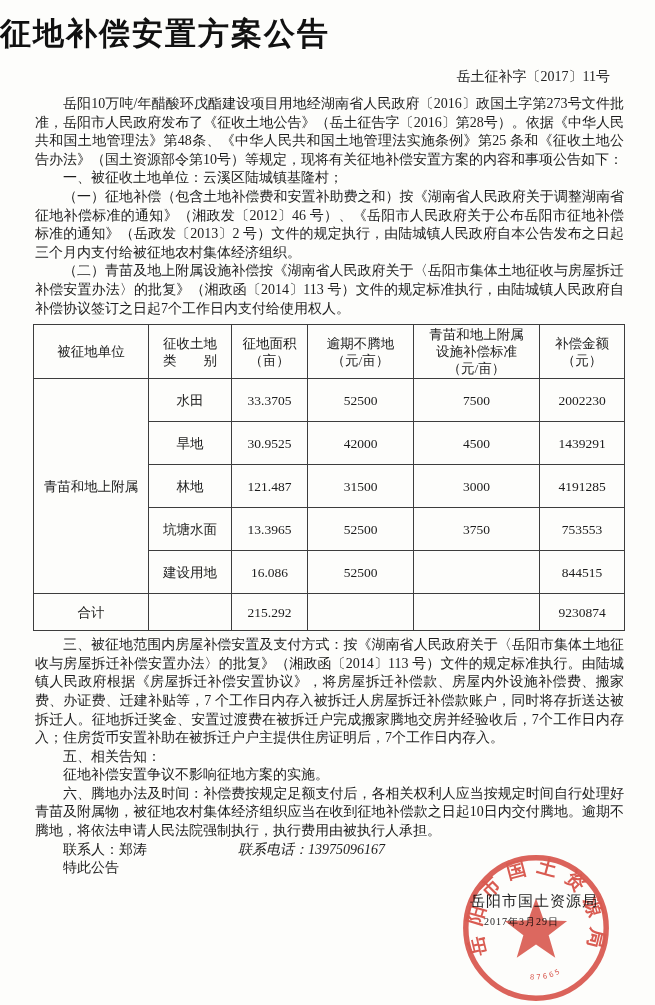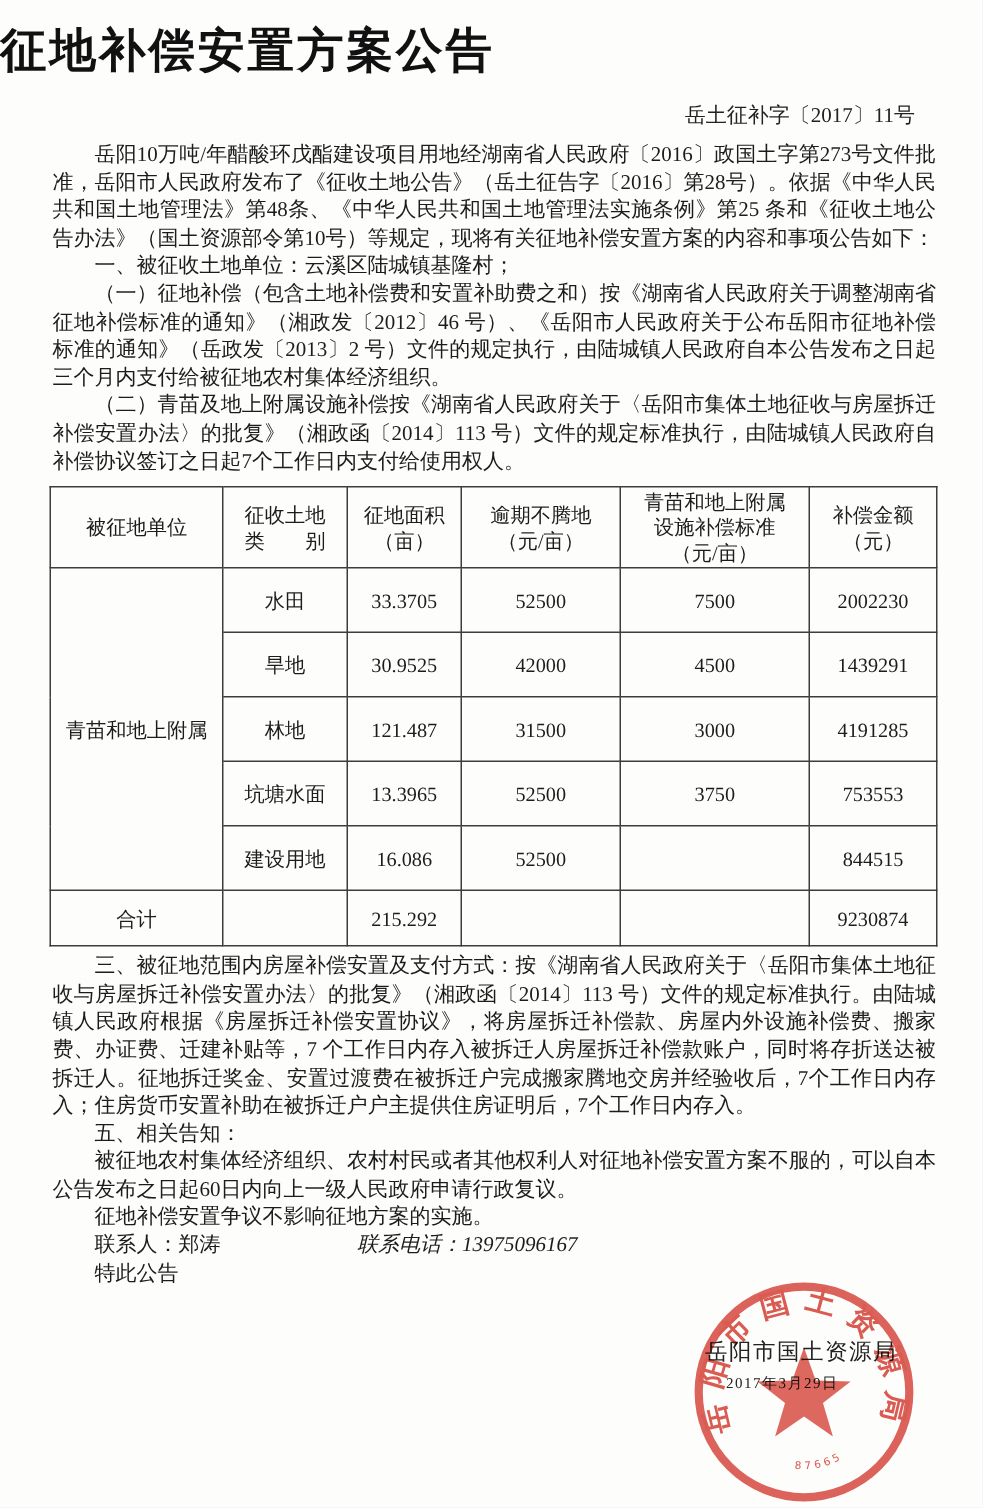--- a/index.html
+++ b/index.html
@@ -155,22 +155,22 @@
         <td>215.292</td>
         <td></td>
         <td></td>
         <td>9230874</td>
       </tr>
     </tbody>
       </table>
 
     <p>三、被征地范围内房屋补偿安置及支付方式：按《湖南省人民政府关于〈岳阳市集体土地征收与房屋拆迁补偿安置办法〉的批复》（湘政函〔2014〕113 号）文件的规定标准执行。由陆城镇人民政府根据《房屋拆迁补偿安置协议》，将房屋拆迁补偿款、房屋内外设施补偿费、搬家费、办证费、迁建补贴等，7 个工作日内存入被拆迁人房屋拆迁补偿款账户，同时将存折送达被拆迁人。征地拆迁奖金、安置过渡费在被拆迁户完成搬家腾地交房并经验收后，7个工作日内存入；住房货币安置补助在被拆迁户户主提供住房证明后，7个工作日内存入。</p>
     <p>五、相关告知：</p>
-    <p>被征地农村集体经济组织、农村村民或者其他权利人对征地补偿安置方案不服的，可以自本公告发布之日起60日内向上一级人民政府申请行政复议。</p>
     <p>征地补偿安置争议不影响征地方案的实施。</p>
+    <p>六、腾地办法及时间：补偿费按规定足额支付后，各相关权利人应当按规定时间自行处理好青苗及附属物，被征地农村集体经济组织应当在收到征地补偿款之日起10日内交付腾地。逾期不腾地，将依法申请人民法院强制执行，执行费用由被执行人承担。</p>
     <div class="contact-row">
       <span>联系人：郑涛</span>
       <span class="contact-phone">联系电话：13975096167</span>
     </div>
     <p>特此公告</p>
   </div>
 
   <div class="sig-org">岳阳市国土资源局</div>
   <div class="sig-date">2017年3月29日</div>
 

